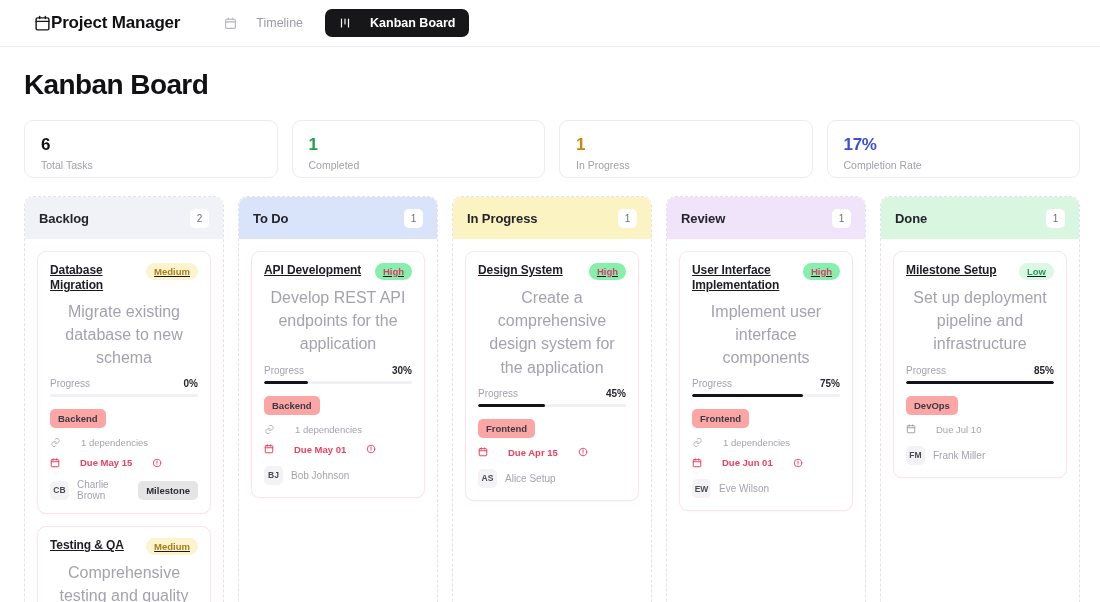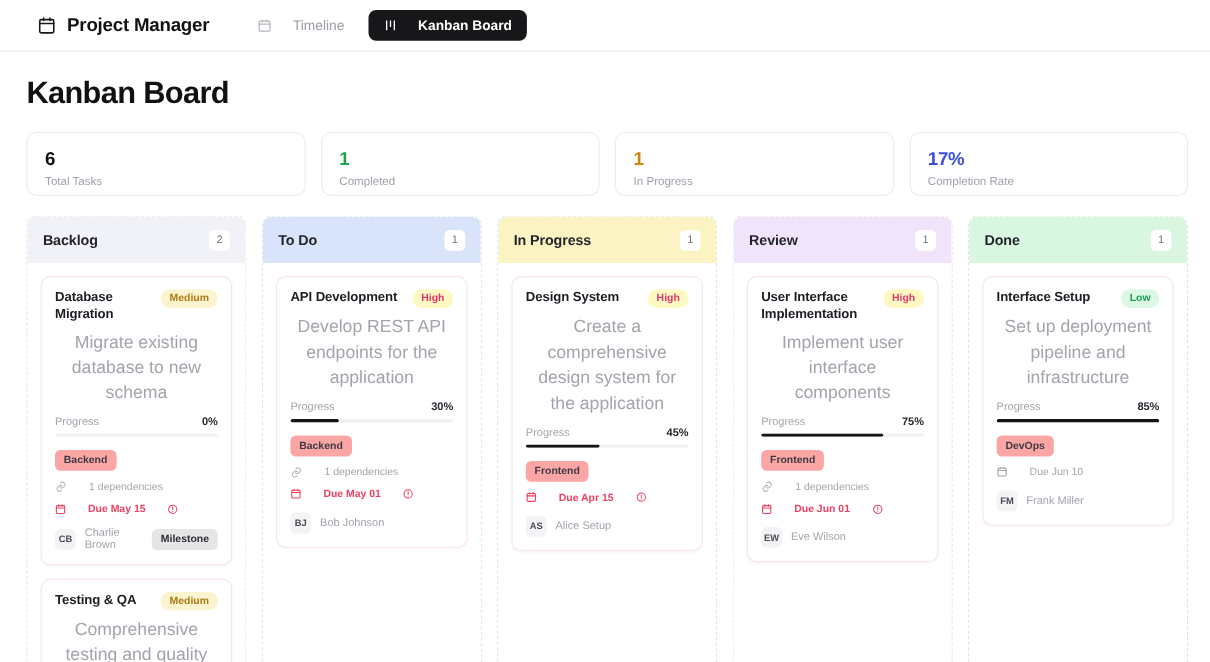--- a/index.html
+++ b/index.html
@@ -15,21 +15,21 @@
   
   .topbar {
     height: 47px;
     border-bottom: 1px solid #ececf0;
     display: flex;
     align-items: center;
     padding: 0 0 0 34px;
     gap: 0;
   }
   .brand {
-    display: flex; align-items: center; gap: 10px;
+    display: flex; align-items: center; gap: 0;
     margin-right: 30px;
   }
   .brand-title { font-size: 17px; font-weight: bold; letter-spacing: -0.2px; color: #111114; }
   .nav-tabs { display: flex; align-items: center; gap: 8px; }
   .tab {
     display: flex; align-items: center; gap: 19px;
     padding: 7px 14px;
     border-radius: 7px;
     font-size: 12.5px;
     color: #9b9ba5;
@@ -100,31 +100,31 @@
 
   
   .card {
     border: 1px solid #fae3ea;
     border-radius: 9px;
     background: #ffffff;
     padding: 11px 12px 12px 12px;
     box-shadow: 0 1px 2px rgba(20,20,40,0.03);
   }
   .card-top {
-    display: flex; align-items: flex-start; justify-content: space-between; gap: 0;
+    display: flex; align-items: flex-start; justify-content: space-between; gap: 0; text-decoration: underline;
   }
   .card-title {
     font-size: 12px; font-weight: bold; color: #1d1d24; line-height: 1.28; letter-spacing: -0.1px;
     flex: 1;
   }
   .prio {
     font-size: 9.5px; font-weight: bold;
     padding: 3px 8px; border-radius: 20px; white-space: nowrap;
   }
-  .prio.high   { background: #fef9c3; color: #e0366b; }
+  .prio.high   { background: #86efac; color: #e0366b; }
   .prio.medium { background: #fcf3cf; color: #a97c15; }
   .prio.low    { background: #dcf8e5; color: #1c9d52; }
 
   .card-desc {
     font-size: 16px; color: #a3a3ad; line-height: 1.45;
     margin-top: 6px;
     text-align: center;
   }
 
   .prog-row {
@@ -458,42 +458,42 @@
       </div>
     </div>
     <div class="column">
       <div class="col-header" style="background:#d9f7e0">
         <span class="col-title">Done</span>
         <span class="col-count">1</span>
       </div>
       <div class="col-body">
         <div class="card">
           <div class="card-top">
-            <span class="card-title">Interface Setup</span>
+            <span class="card-title">Milestone Setup</span>
             <span class="prio low">Low</span>
           </div>
           <div class="card-desc">Set up deployment pipeline and infrastructure</div>
           <div class="prog-row">
             <span class="prog-label">Progress</span>
             <span class="prog-val">85%</span>
           </div>
           <div class="prog-track">
             <div class="prog-fill" style="width:100%"></div>
           </div>
           <div class="tag-row"><span class="tag">DevOps</span></div>
           <div class="meta-row due-ok">
             <span>
               <svg width="10" height="10" viewBox="0 0 24 24" fill="none" stroke="#a3a3ad" stroke-width="2.4" stroke-linecap="round" stroke-linejoin="round">
                 <rect x="3" y="4" width="18" height="17" rx="2"></rect>
                 <line x1="3" y1="9" x2="21" y2="9"></line>
                 <line x1="8" y1="2" x2="8" y2="5"></line>
                 <line x1="16" y1="2" x2="16" y2="5"></line>
               </svg>
             </span>
-            <span>Due Jun 10</span>
+            <span>Due Jul 10</span>
           </div>
           <div class="assignee-row">
             <span class="avatar">FM</span>
             <span class="assignee-name">Frank Miller</span>
           </div>
         </div>
       </div>
     </div>
   </div>
 

